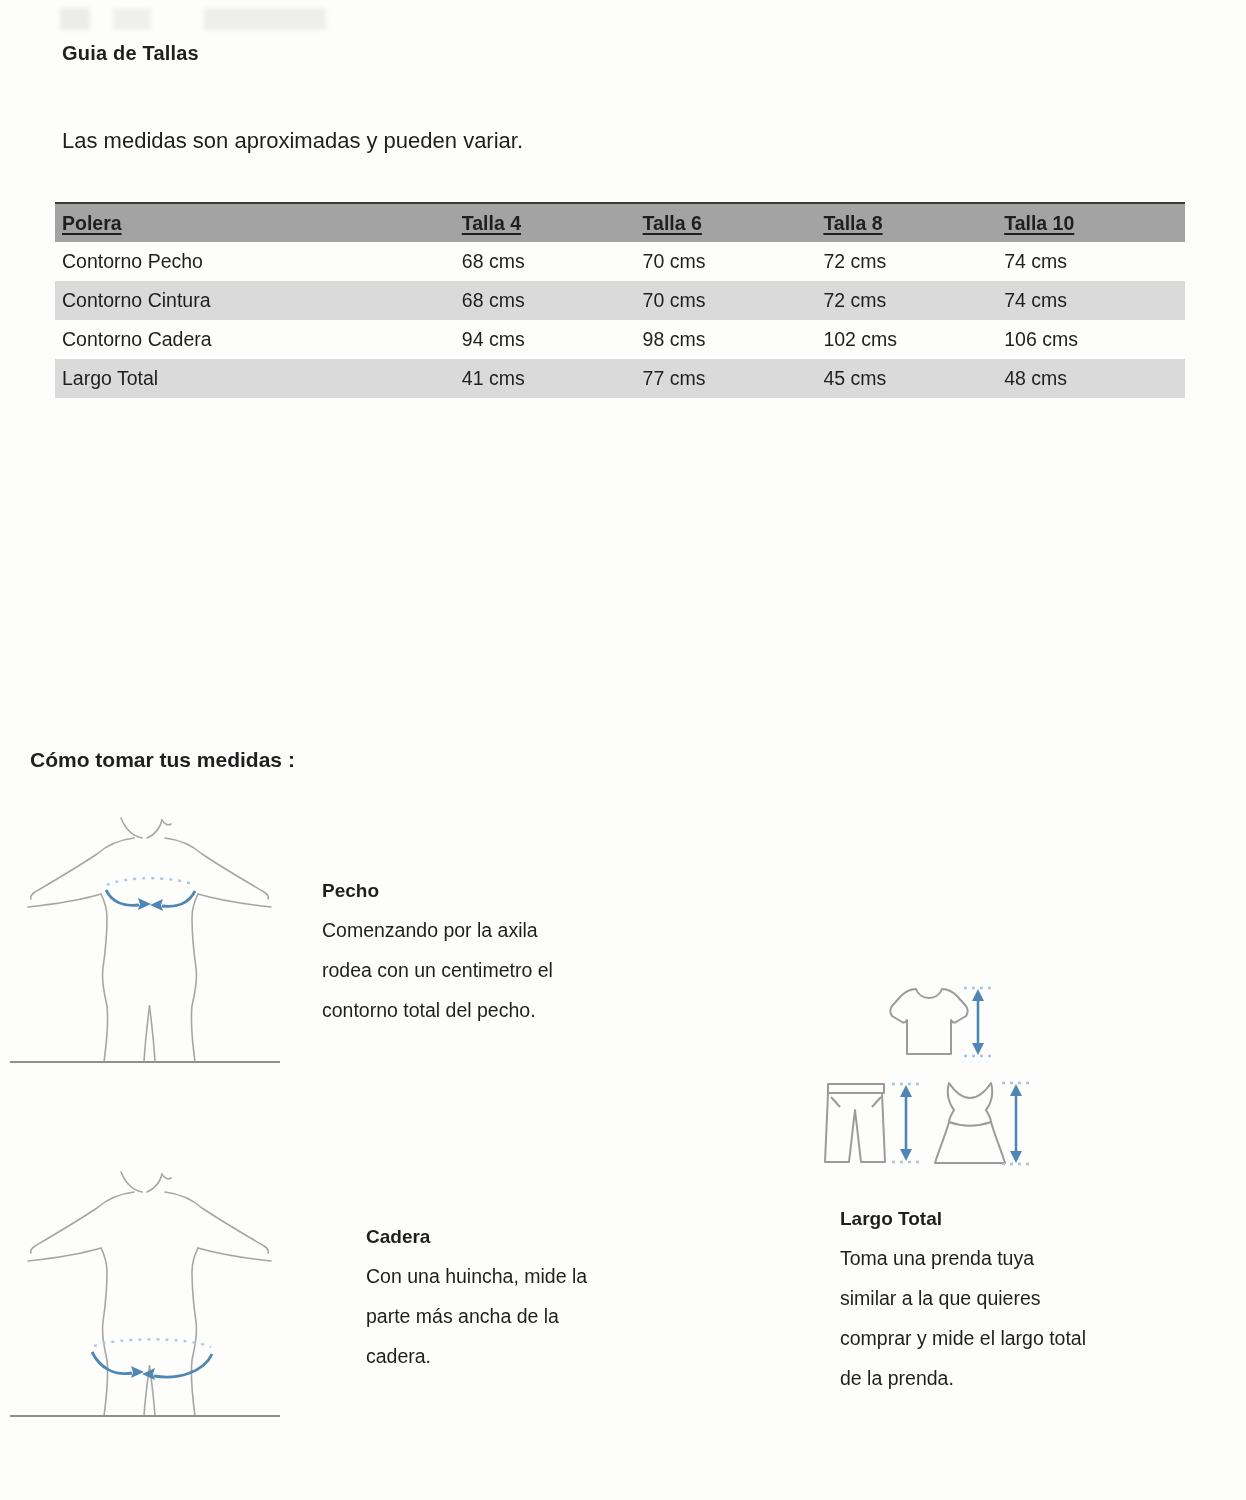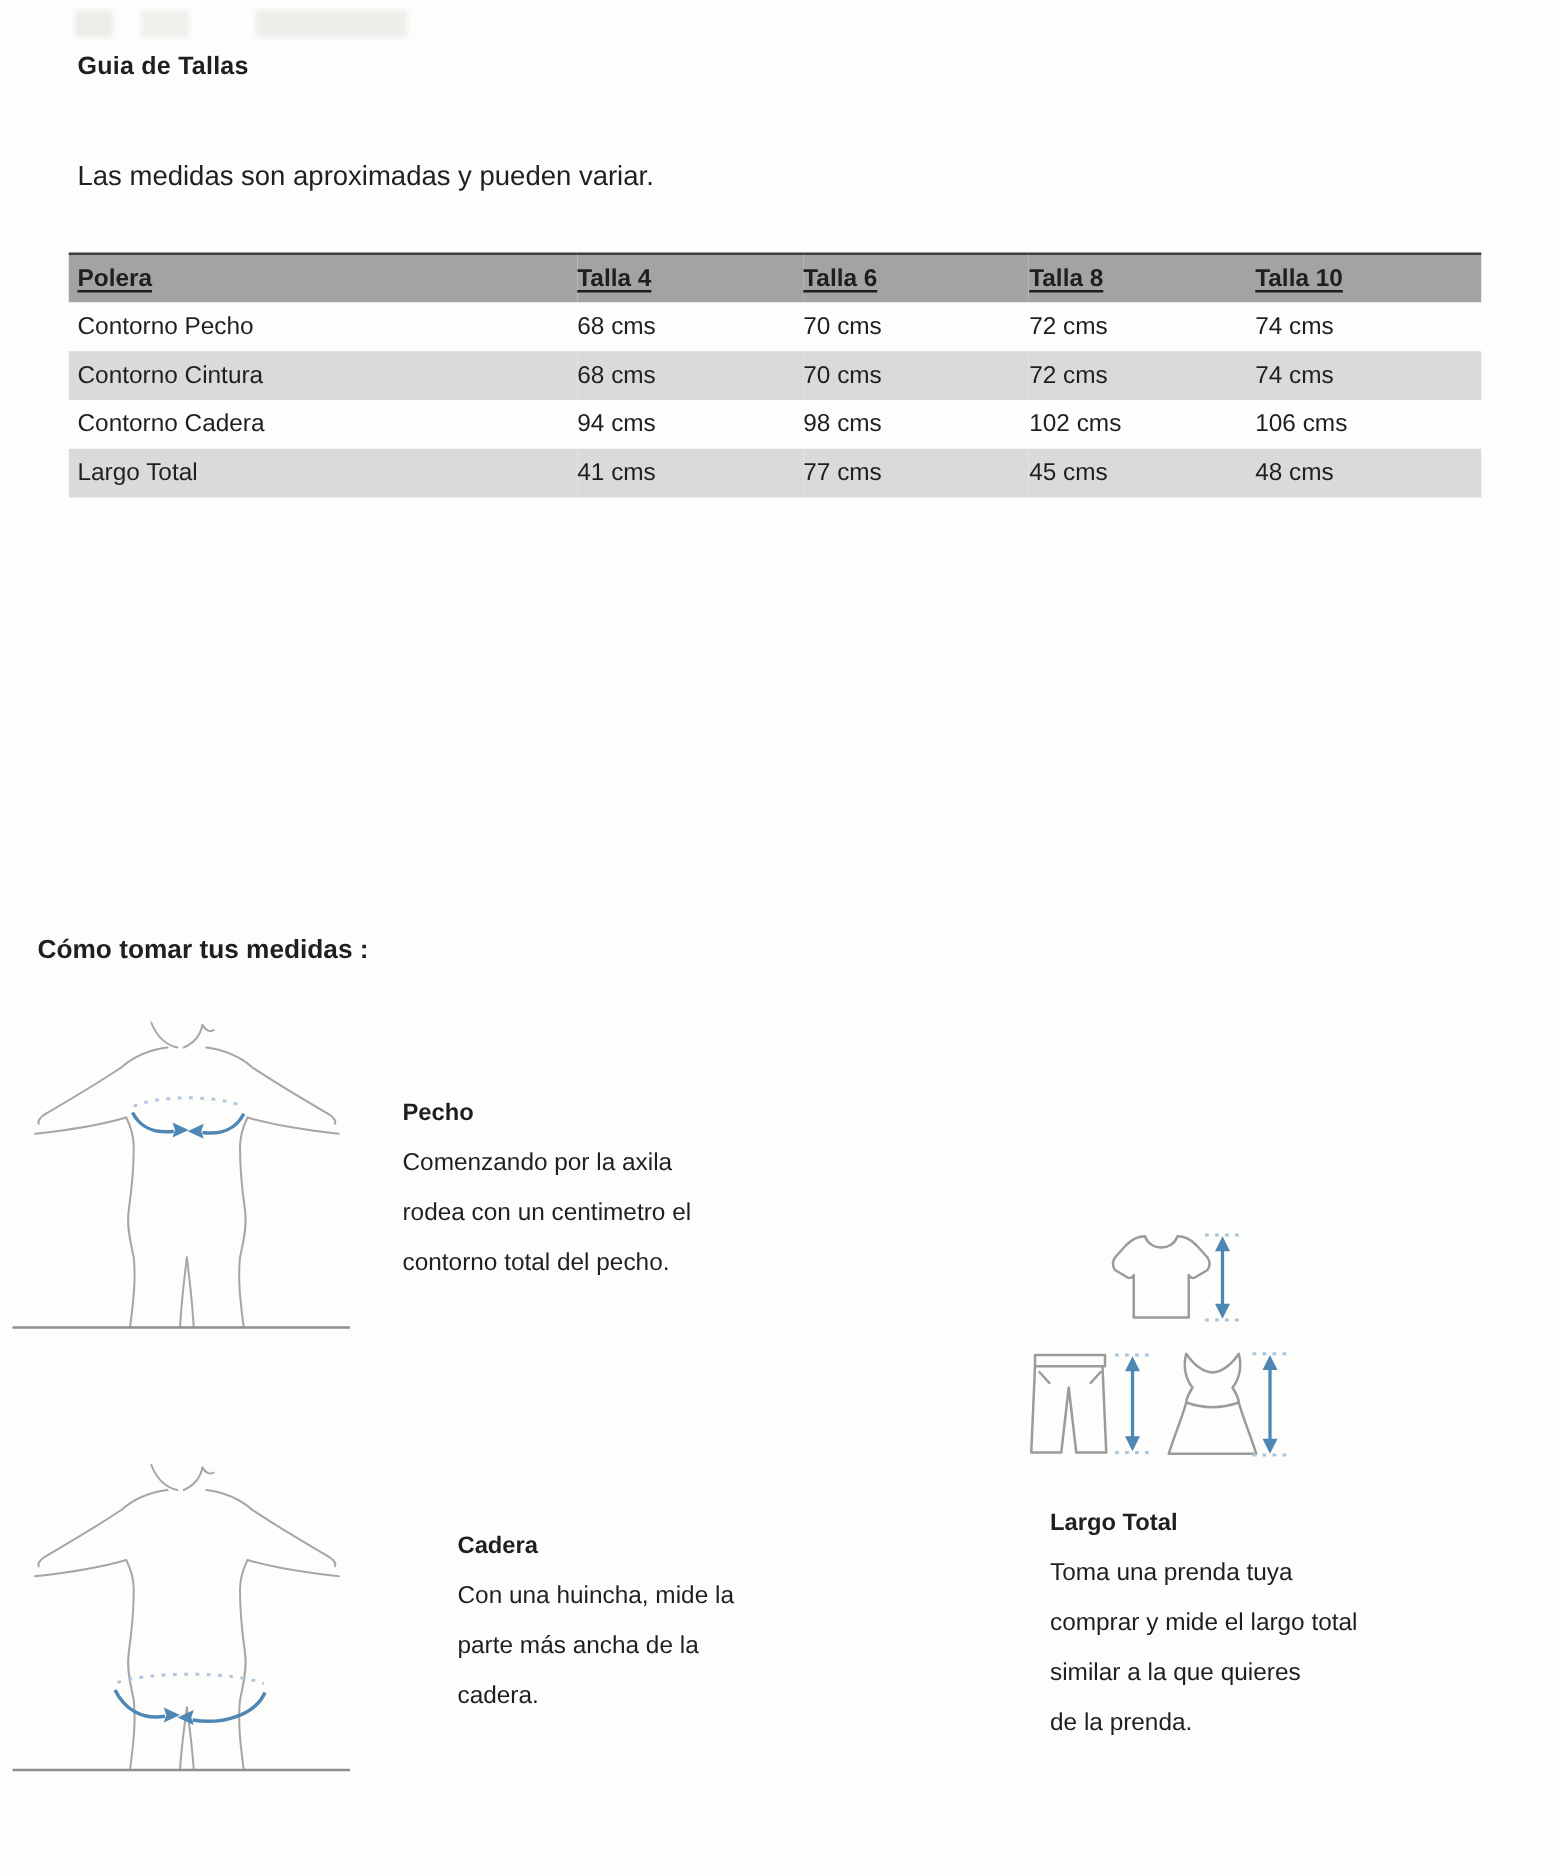--- a/index.html
+++ b/index.html
@@ -185,22 +185,22 @@
       <path d="M 184 184 L 212 184" stroke="#a9c6dd" stroke-width="2.4" stroke-dasharray="3 5" fill="none"></path>
       <path d="M 198 113 L 198 174" stroke="#4e86b4" stroke-width="2.6" fill="none"></path>
       <polygon points="198,104 192,116 204,116" fill="#4e86b4"></polygon>
       <polygon points="198,183 192,171 204,171" fill="#4e86b4"></polygon>
     </g>
   </svg>
 
   <div class="txt-block blk-largo">
     <div class="blk-title">Largo Total</div>
     <div>Toma una prenda tuya</div>
+    <div>similar a la que quieres</div>
     <div>comprar y mide el largo total</div>
-    <div>similar a la que quieres</div>
     <div>de la prenda.</div>
   </div>
 
   <svg class="figure fig-hip" width="280" height="256" viewBox="0 0 280 256">
     <g fill="none" stroke="#a6a6a6" stroke-width="1.6" stroke-linecap="round">
       <path d="M 113 6 C 117 16 124 24 134 26"></path>
       <path d="M 154 8 C 152 17 146 23 139 26"></path>
       <path d="M 154 8 C 156 12 160 14 163 12"></path>
       <path d="M 126 26 C 110 28 98 34 89 42 C 68 56 44 70 27 80 C 24 82 22 85 23 87"></path>
       <path d="M 20 95 C 48 92 76 87 93 82"></path>

